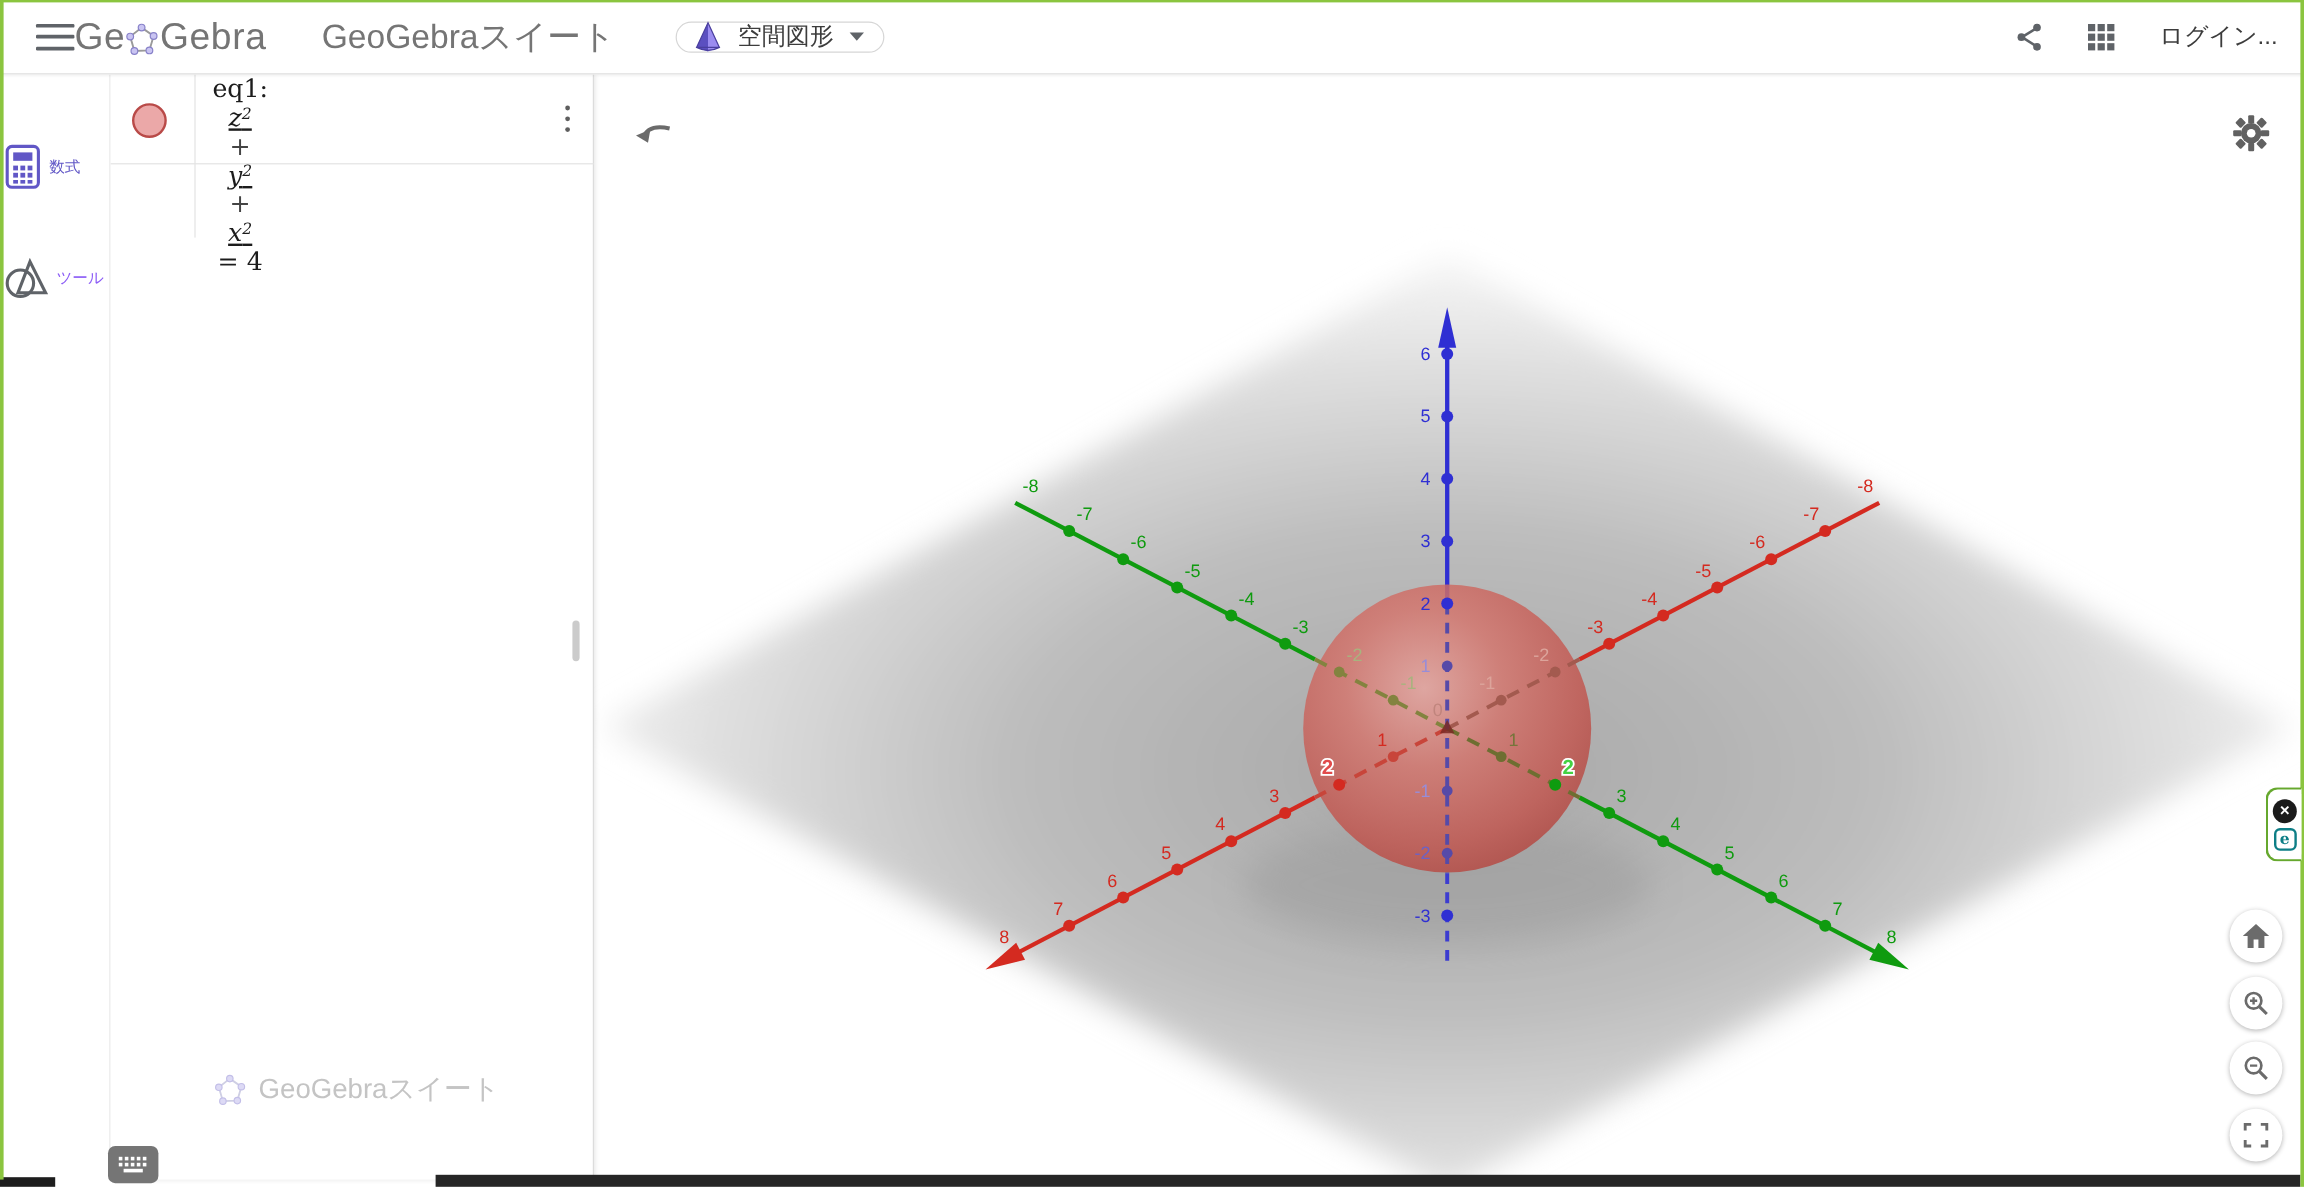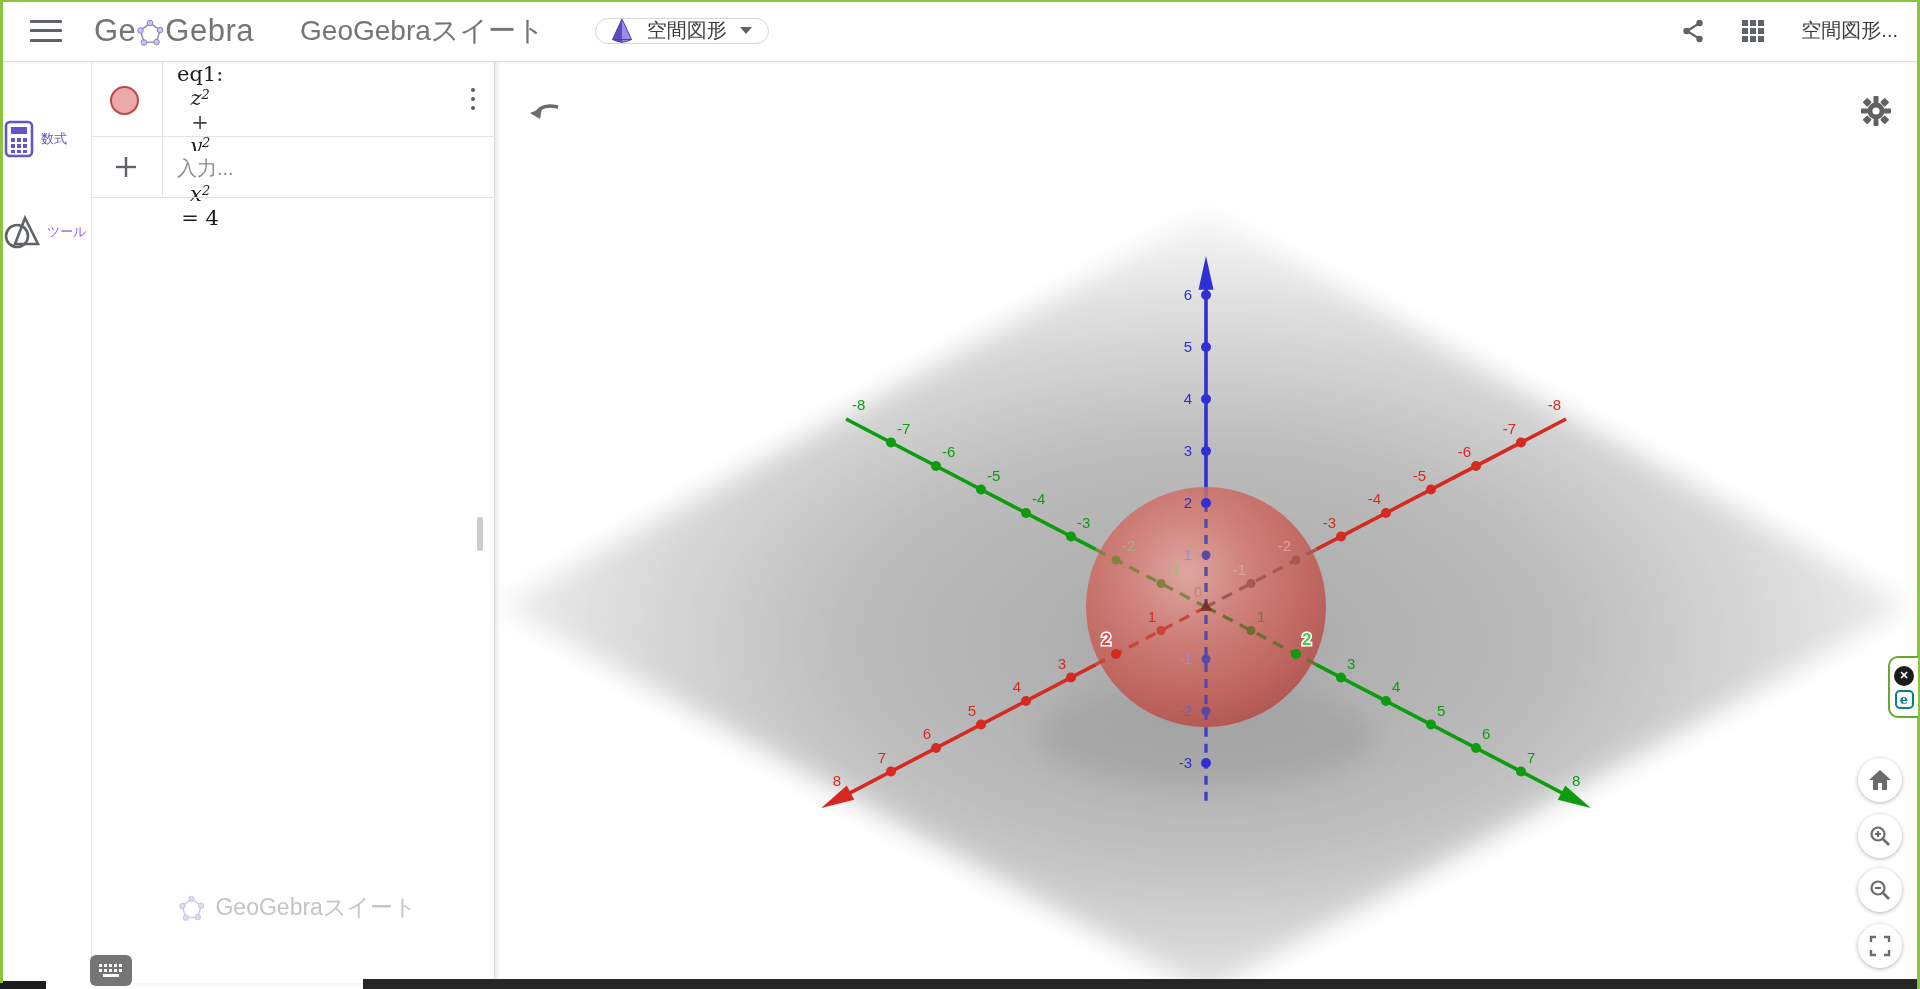--- a/index.html
+++ b/index.html
@@ -14,21 +14,21 @@
   #bottom-bar-a { left:0;   top:981px; width:46px;   height:8px;  background:#1d1d1d; z-index:59; }
   #bottom-bar-b { left:363px; top:979px; width:1554px; height:10px; background:#262626; z-index:59; }
 
   
   #header { left:0; top:0; width:1920px; height:62px; background:#fff;
             border-bottom:1px solid #e0e0e0; box-shadow:0 1px 2px rgba(0,0,0,.06);
             display:flex; align-items:center; z-index:50; }
   #hamburger { margin-left:30px; width:32px; height:22px; display:flex; flex-direction:column;
                justify-content:space-between; cursor:pointer; }
   #hamburger span { display:block; height:3px; background:#5f6368; border-radius:1px; }
-  #logo { margin-left:32px; display:flex; align-items:center; font-size:31px; color:#757575;
+  #logo { display:flex; align-items:center; font-size:31px; color:#757575;
           letter-spacing:.5px; }
   #logo svg { margin:4px 1px 0; }
   #app-title { margin-left:46px; font-size:28px; color:#757575; white-space:nowrap; }
   #perspective-pill { margin-left:50px; height:26px; border:1px solid #d6d6d6; border-radius:22px;
           display:flex; align-items:center; padding:0 16px 0 14px; gap:13px; cursor:pointer;
           background:#fff; }
   #perspective-pill .plabel { font-size:20px; color:#3c3c3c; }
   .chev { width:0; height:0; border-left:6px solid transparent; border-right:6px solid transparent;
           border-top:7px solid #5f6368; }
   #header-right { margin-left:auto; display:flex; align-items:center; gap:36px; margin-right:22px; }
@@ -48,21 +48,21 @@
   #algebra-panel { left:92px; top:62px; width:403px; height:921px; background:#fff;
        border-right:1px solid #dcdcdc; box-shadow:2px 0 4px rgba(0,0,0,.10); z-index:39; }
   #col-divider { left:70px; top:0; width:1px; height:136px; background:#e3e3e3; }
   .entry-row { left:0; width:403px; display:flex; align-items:center; }
   #entry-row-1 { top:0; height:75px; border-bottom:1px solid #e3e3e3; cursor:pointer; }
   #entry-row-2 { top:75px; height:61px; border-bottom:1px solid #e3e3e3; }
   #marble { position:absolute; left:18px; top:24px; width:29px; height:29px; border-radius:50%;
             background:#eba8a8; border:2px solid #b94a48; cursor:pointer; }
   #equation-text { position:absolute; left:85px; top:0; height:75px; display:flex;
             align-items:center; font-family:"DejaVu Serif", serif; font-size:21px; color:#1c1c1c;flex-direction:column; }
-  #equation-text .var { font-style:italic; }
+  #equation-text .var { font-style:italic;text-decoration:underline; }
   #equation-text sup { font-size:13px; vertical-align:6px; }
   #equation-text .op { color:#444; padding:0 2px; }
   #kebab { position:absolute; right:12px; top:23px; width:20px; height:28px; display:flex;
            flex-direction:column; align-items:center; justify-content:space-between; padding:3px 0;
            cursor:pointer; }
   #kebab i { width:4px; height:4px; border-radius:50%; background:#5e5e5e; }
   #plus-btn { position:absolute; left:20px; top:16px; width:28px; height:28px; cursor:pointer; }
   #algebra-input { position:absolute; left:85px; top:14px; width:280px; height:34px; border:none;
            outline:none; font-size:20px; color:#333; font-family:"Liberation Sans",sans-serif; }
   #algebra-input::placeholder { color:#8f8f8f; opacity:1; }
@@ -150,21 +150,21 @@
             <rect x="17" y="1" width="6" height="6"></rect>
           <rect x="1" y="9" width="6" height="6"></rect>
             <rect x="9" y="9" width="6" height="6"></rect>
             <rect x="17" y="9" width="6" height="6"></rect>
           <rect x="1" y="17" width="6" height="6"></rect>
             <rect x="9" y="17" width="6" height="6"></rect>
             <rect x="17" y="17" width="6" height="6"></rect>
         </g>
       </svg>
     </span>
-    <span id="login-label">空間図形...</span>
+    <span id="login-label">ログイン...</span>
   </div>
 </div>
 
 <div id="rail" class="abs">
   <div class="rail-item" id="rail-item-algebra">
     <svg width="32" height="38" viewBox="0 0 32 38">
       <rect x="3" y="2" width="26" height="34" rx="4" fill="none" stroke="#6157c6" stroke-width="2.6"></rect>
       <rect x="8" y="7" width="16" height="7" fill="#6157c6"></rect>
       <g fill="#6157c6">
         <rect x="8" y="18" width="4" height="4"></rect>
@@ -203,29 +203,20 @@
         <span class="var">x<sup>2</sup></span>
         <span> = 4</span>
       </div>
     <div id="kebab">
         <i></i>
         <i></i>
         <i></i>
       </div>
   </div>
 
-  <div class="entry-row abs" id="entry-row-2">
-    <div id="plus-btn">
-      <svg width="28" height="28" viewBox="0 0 28 28">
-        <line x1="14" y1="4" x2="14" y2="24" stroke="#5f6368" stroke-width="2.4"></line>
-        <line x1="4" y1="14" x2="24" y2="14" stroke="#5f6368" stroke-width="2.4"></line>
-      </svg>
-    </div>
-    <input id="algebra-input" placeholder="入力..." style="">
-  </div>
 
   <div id="panel-scrollbar" class="abs"></div>
 
   <div id="watermark" class="abs">
     <svg width="26" height="26" viewBox="0 0 27 27">
       <polygon points="13,4 23,11 19.5,23 7,23.5 3.5,11.5" fill="none" stroke="#cfcfe4" stroke-width="1.6"></polygon>
       <g fill="#dddaf5" stroke="#c3bfe8" stroke-width="1">
         <circle cx="13" cy="4" r="2.8"></circle>
           <circle cx="23" cy="11" r="2.8"></circle>
         <circle cx="19.5" cy="23" r="2.8"></circle>

